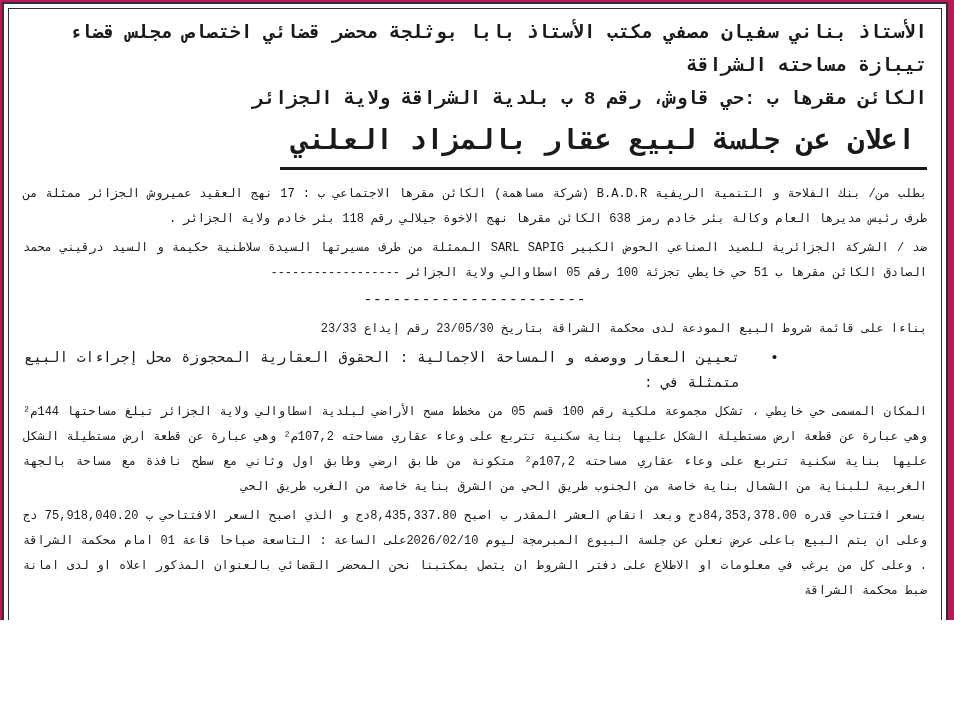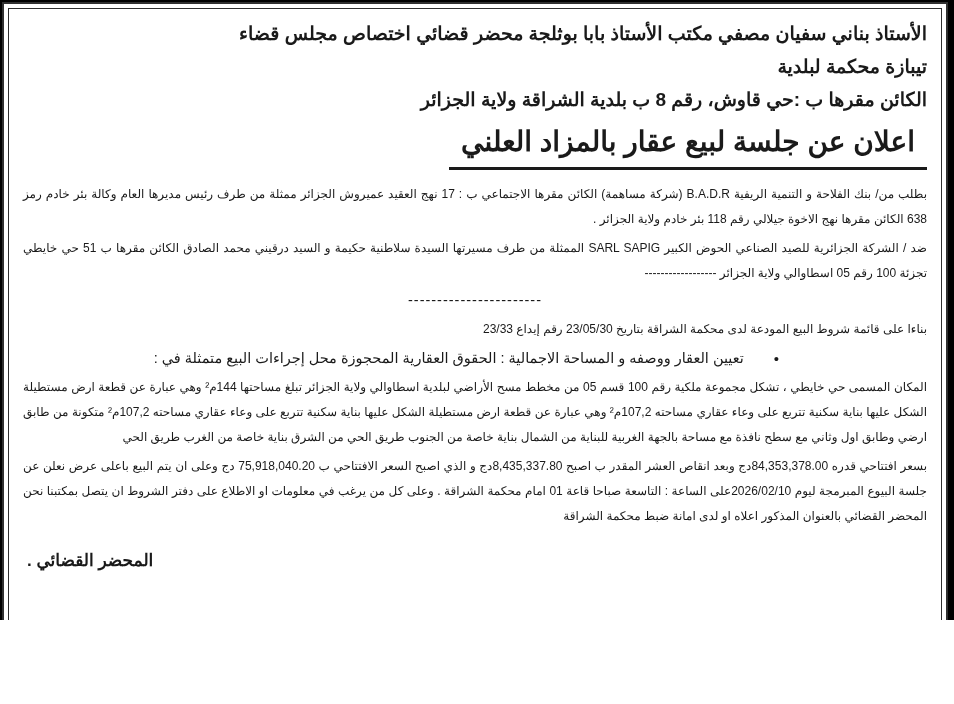--- a/index.html
+++ b/index.html
@@ -1,18 +1,18 @@
 <!DOCTYPE html>
 <html lang="ar"><head>
 <meta charset="utf-8">
 <style>
   html,body{margin:0;padding:0;background:#ffffff;}
   .page{
-    position:relative;width:954px;height:620px;background:#000000;
-    font-family:Liberation Sans, sans-serif;color:#1a1a1a;overflow:hidden;
+    position:relative;width:954px;height:620px;background:#be185d;
+    font-family:Liberation Mono, monospace;color:#1a1a1a;overflow:hidden;
   }
   .frame-outer{
     position:absolute;left:2px;top:2px;width:942px;height:662px;
     border:2px solid #2f2f2f;background:#ffffff;
   }
   .frame-inner{
     position:absolute;inset:4px;border:1px solid #2f2f2f;
     padding:4px 14px 6px 14px;box-sizing:border-box;
   }
   .content{direction:rtl;unicode-bidi:embed;}
@@ -46,21 +46,21 @@
 <body>
 
 <div class="page">
 
   <div class="frame-outer">
     <div class="frame-inner">
       <div class="content">
 
         <div class="office-header">
           <div class="hline">الأستاذ بناني سفيان مصفي مكتب الأستاذ بابا بوثلجة محضر قضائي اختصاص مجلس قضاء</div>
-          <div class="hline">تيبازة محكمة لبلدية</div>
+          <div class="hline">تيبازة مساحته الشراقة</div>
           <div class="hline">الكائن مقرها ب :حي قاوش، رقم 8 ب بلدية الشراقة ولاية الجزائر</div>
         </div>
 
         <div class="title-row">
           <span class="doc-title">اعلان عن جلسة لبيع عقار بالمزاد العلني</span>
         </div>
 
         <p class="para">بطلب من/ بنك الفلاحة و التنمية الريفية  B.A.D.R (شركة مساهمة) الكائن مقرها الاجتماعي ب : 17 نهج العقيد عميروش الجزائر ممثلة من طرف رئيس مديرها العام وكالة بئر خادم رمز 638 الكائن مقرها نهج الاخوة جيلالي رقم 118 بئر خادم ولاية الجزائر .</p>
 
         <p class="para">ضد / الشركة الجزائرية للصيد الصناعي الحوض الكبير SARL SAPIG الممثلة من طرف مسيرتها السيدة سلاطنية حكيمة و السيد درقيني محمد الصادق الكائن مقرها ب 51 حي خايطي تجزئة 100 رقم 05 اسطاوالي ولاية الجزائر ------------------</p>

